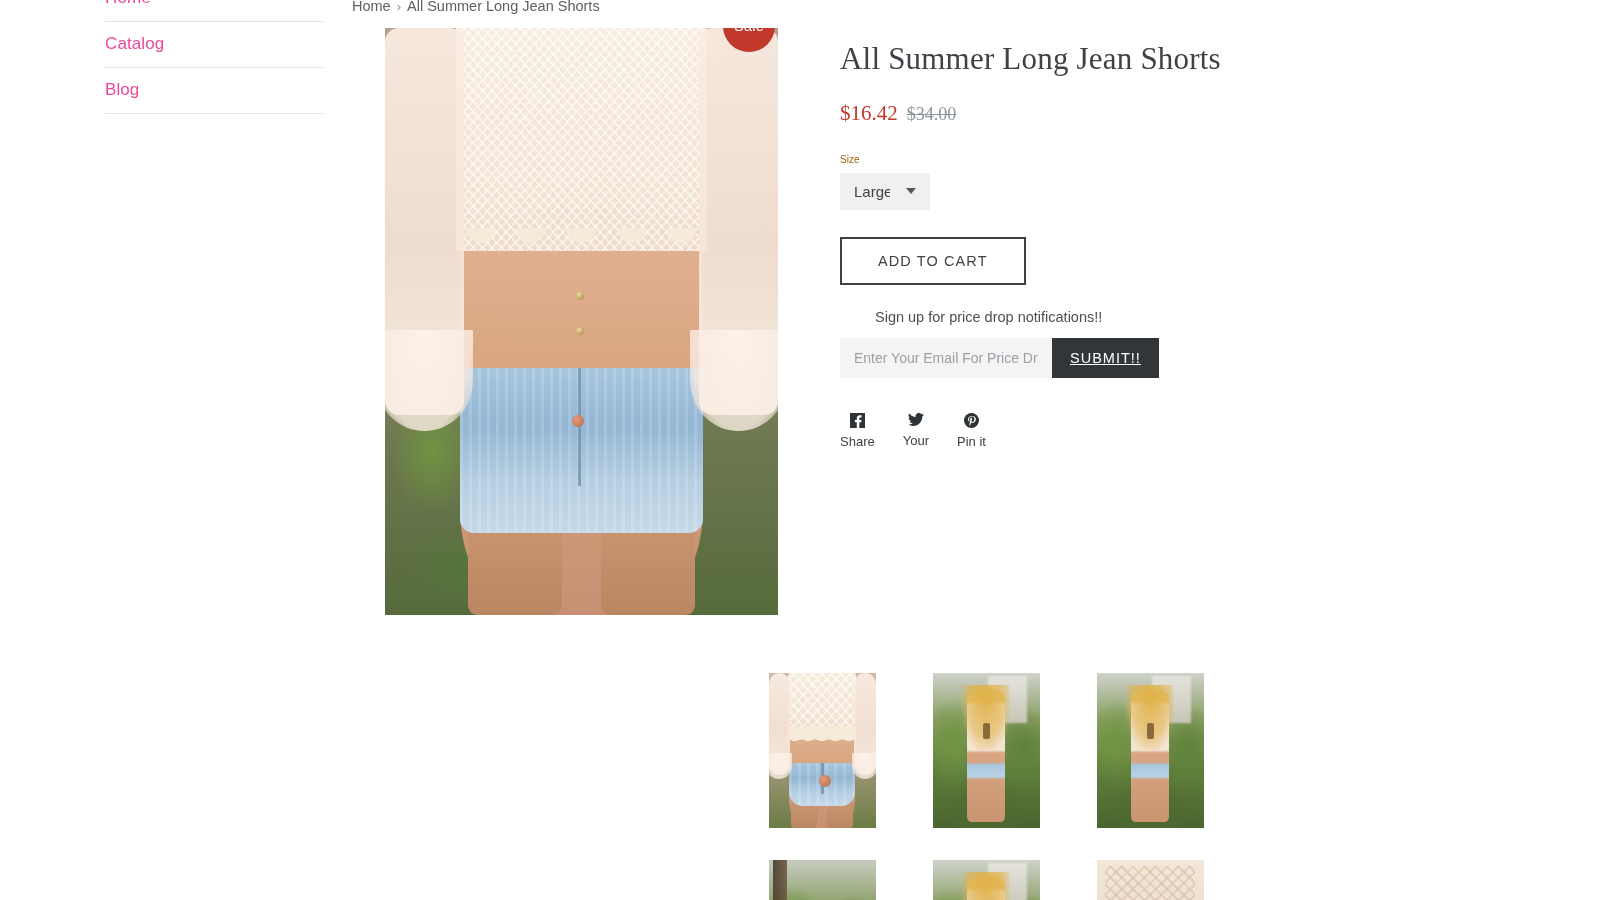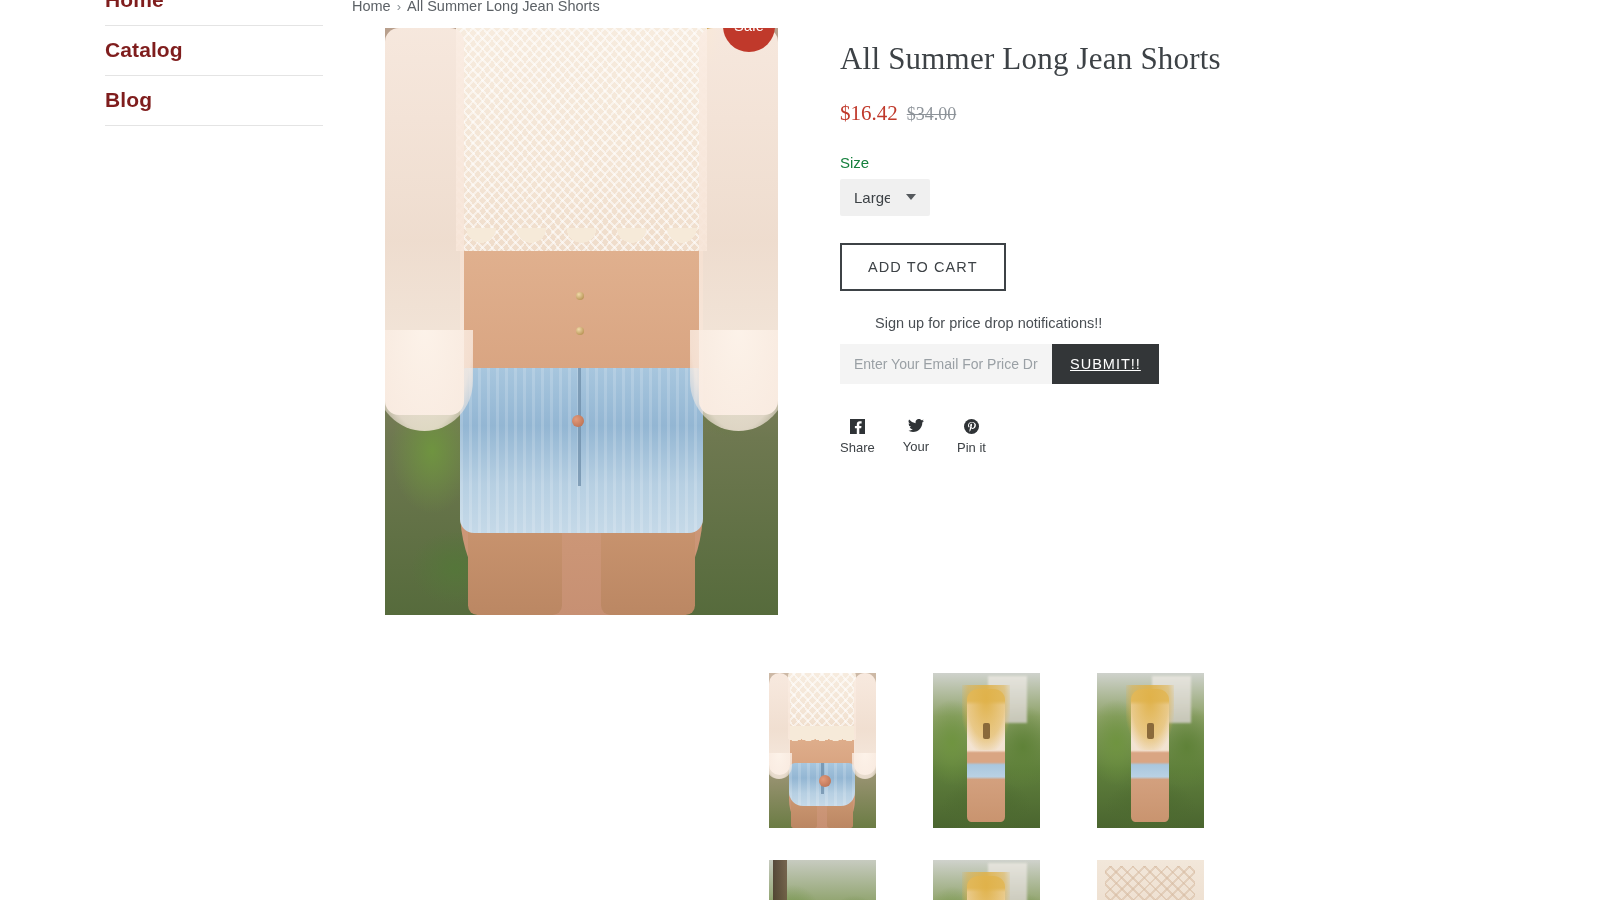--- a/index.html
+++ b/index.html
@@ -24,26 +24,25 @@
   .sidebar {
     position: absolute;
     left: 105px;
     top: -24px;
     width: 218px;
   }
   .nav-item {
     display: block;
     border-bottom: 1px solid #e4e4e4;
     padding: 12px 0 13px 0;
-    font-size: 21px;
-    color: #7f1d1d;
+    font-size: 17px;
+    color: #ec4899;
     letter-spacing: 0.1px;
     cursor: pointer;
     text-decoration: none;
-    font-weight: bold;
   }
   .nav-item:first-child { border-top: none; }
 
   
   .breadcrumb {
     position: absolute;
     left: 352px;
     top: -2px;
     font-size: 14.5px;
     color: #5c6166;
@@ -345,22 +344,22 @@
     font-size: 21px;
     color: #c0392b;
   }
   .price-compare {
     font-size: 18px;
     color: #8d9399;
     text-decoration: line-through;
   }
   .option-label {
     margin-top: 28px;
-    font-size: 15px;
-    color: #15803d;
+    font-size: 10px;
+    color: #a16207;
   }
   .select-wrap {
     margin-top: 8px;
     position: relative;
     display: inline-block;
   }
   .size-select {
     appearance: none;
     -webkit-appearance: none;
     background: #f0f0f0;
@@ -384,21 +383,21 @@
     pointer-events: none;
   }
   .add-to-cart {
     display: block;
     margin-top: 27px;
     background: #ffffff;
     border: 2px solid #3d4246;
     color: #3d4246;
     font-size: 14.5px;
     letter-spacing: 1.1px;
-    padding: 14px 26px;
+    padding: 14px 36px;
     cursor: pointer;
     font-family: "Liberation Sans", sans-serif;
   }
   .signup-text {
     margin-top: 24px;
     font-size: 14.5px;
     color: #4a4f54;
     margin-left: 35px;
   }
   .signup-form {

